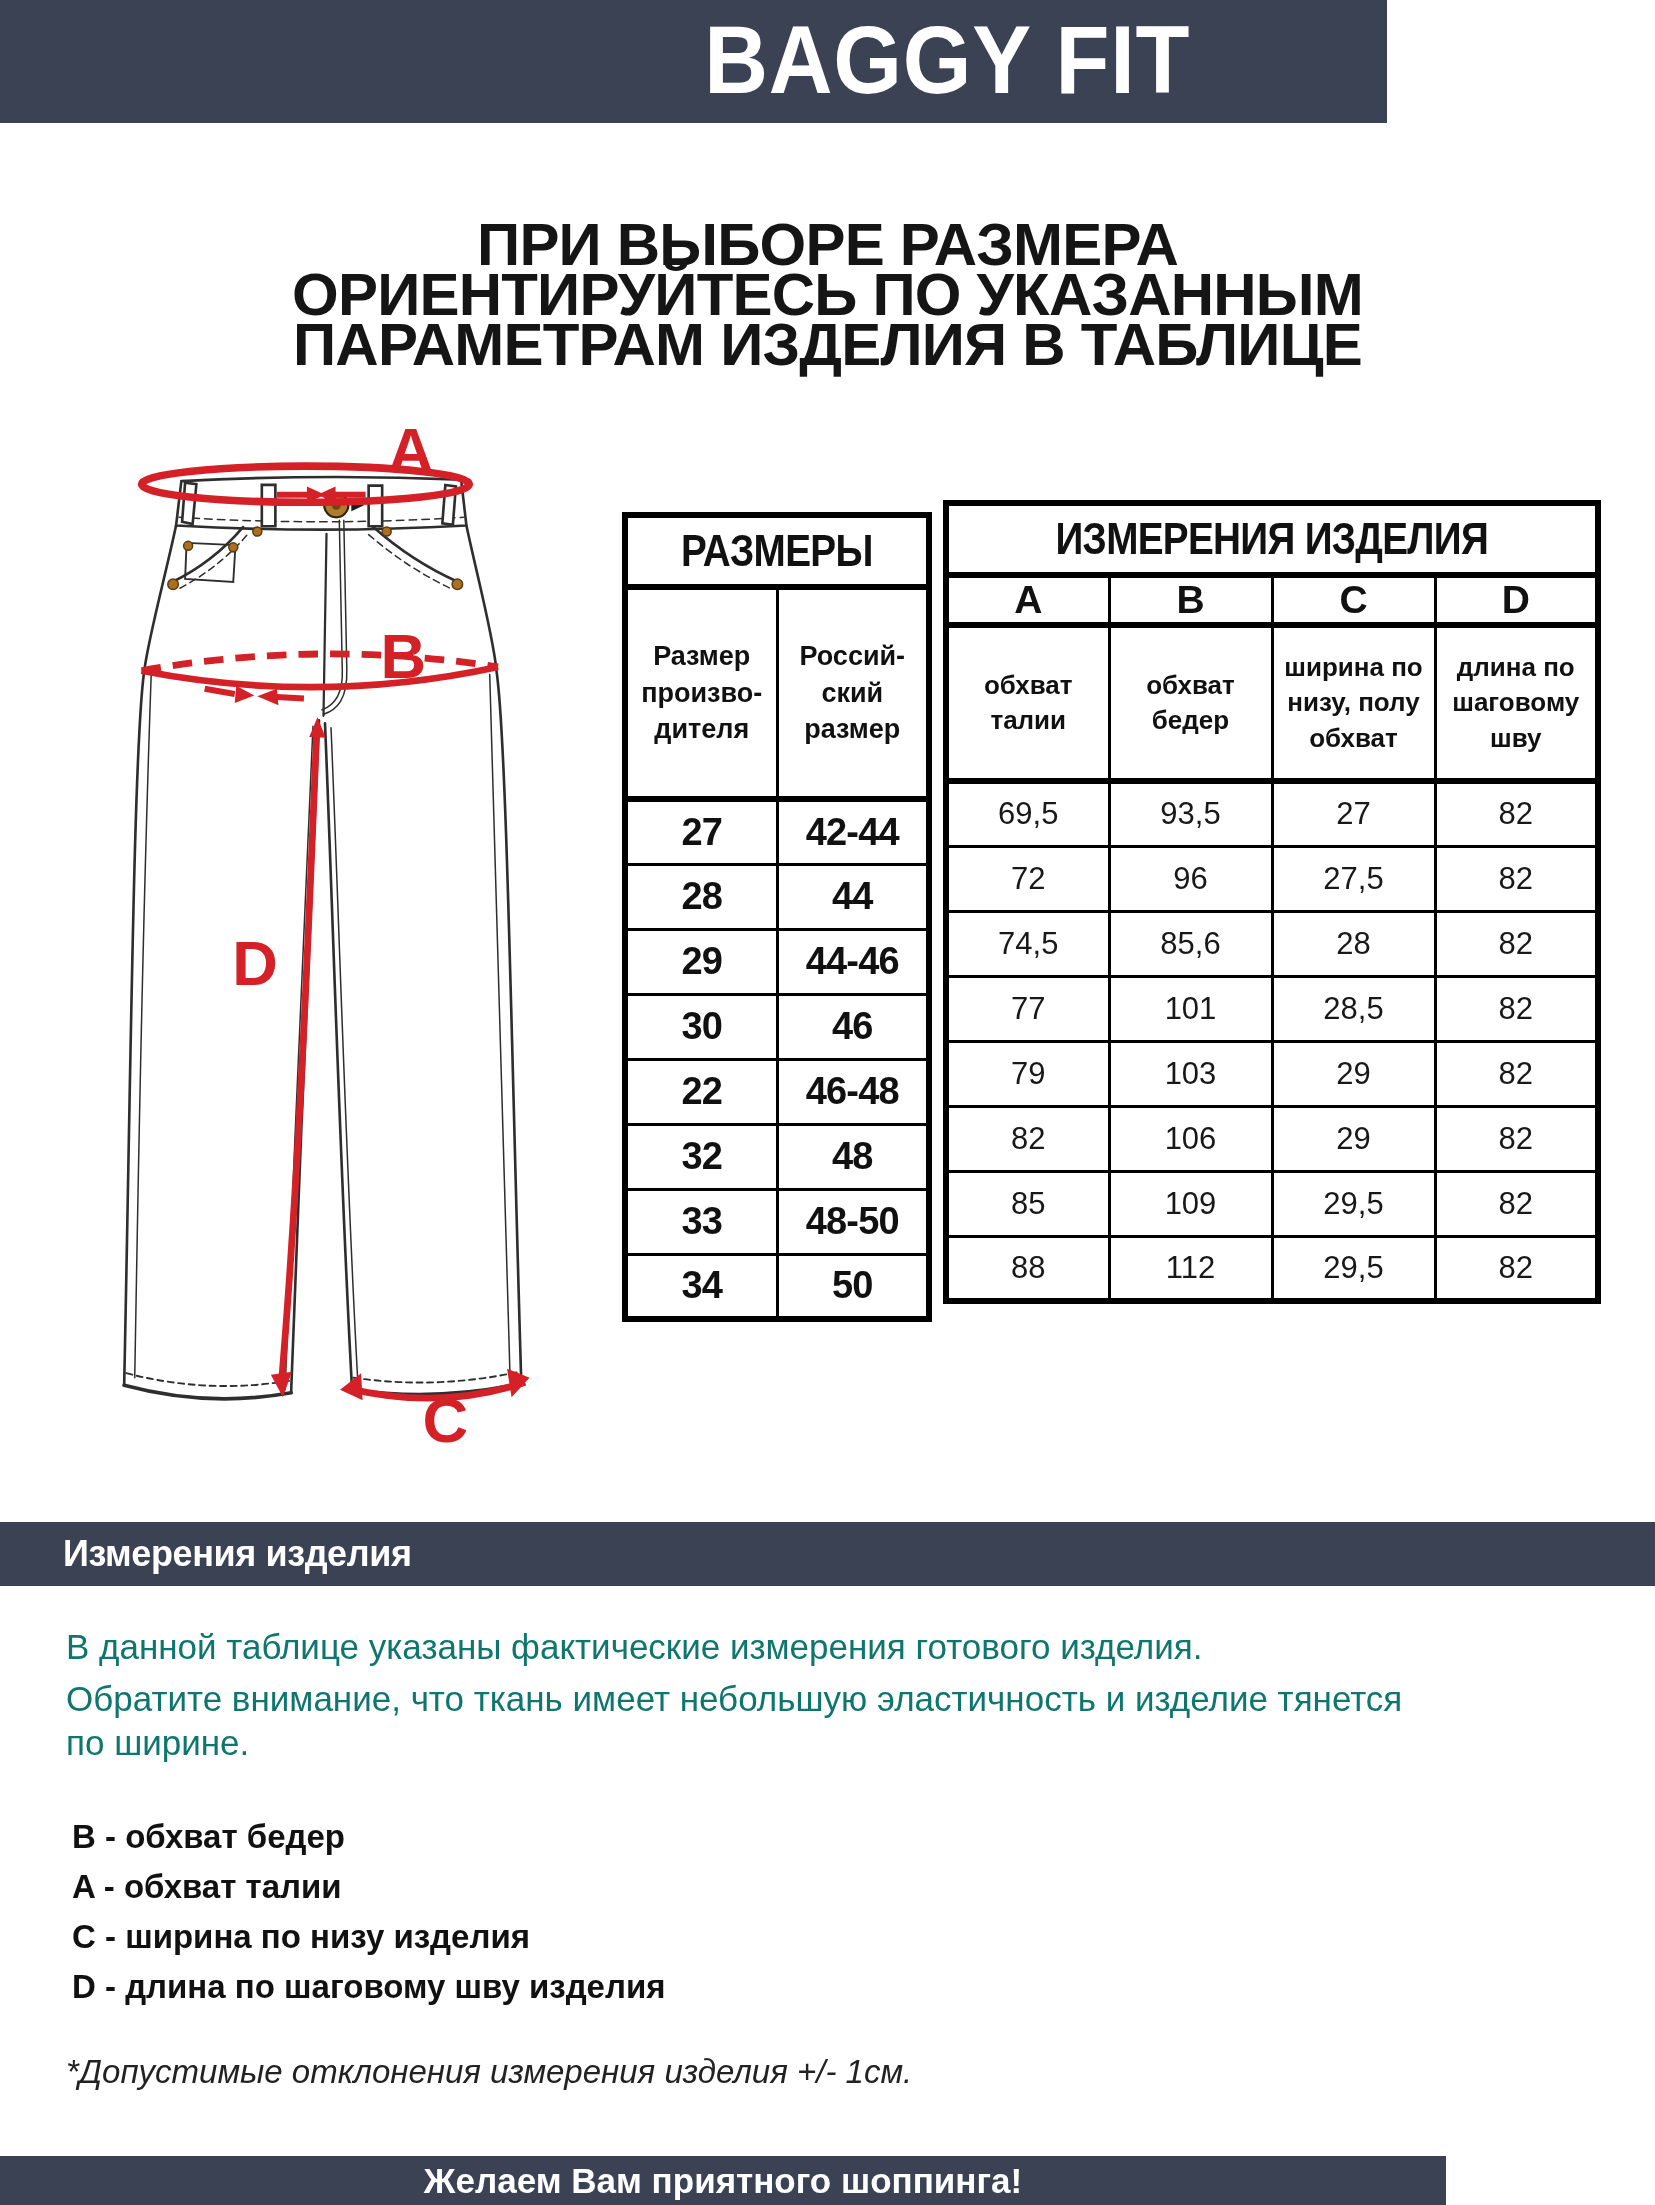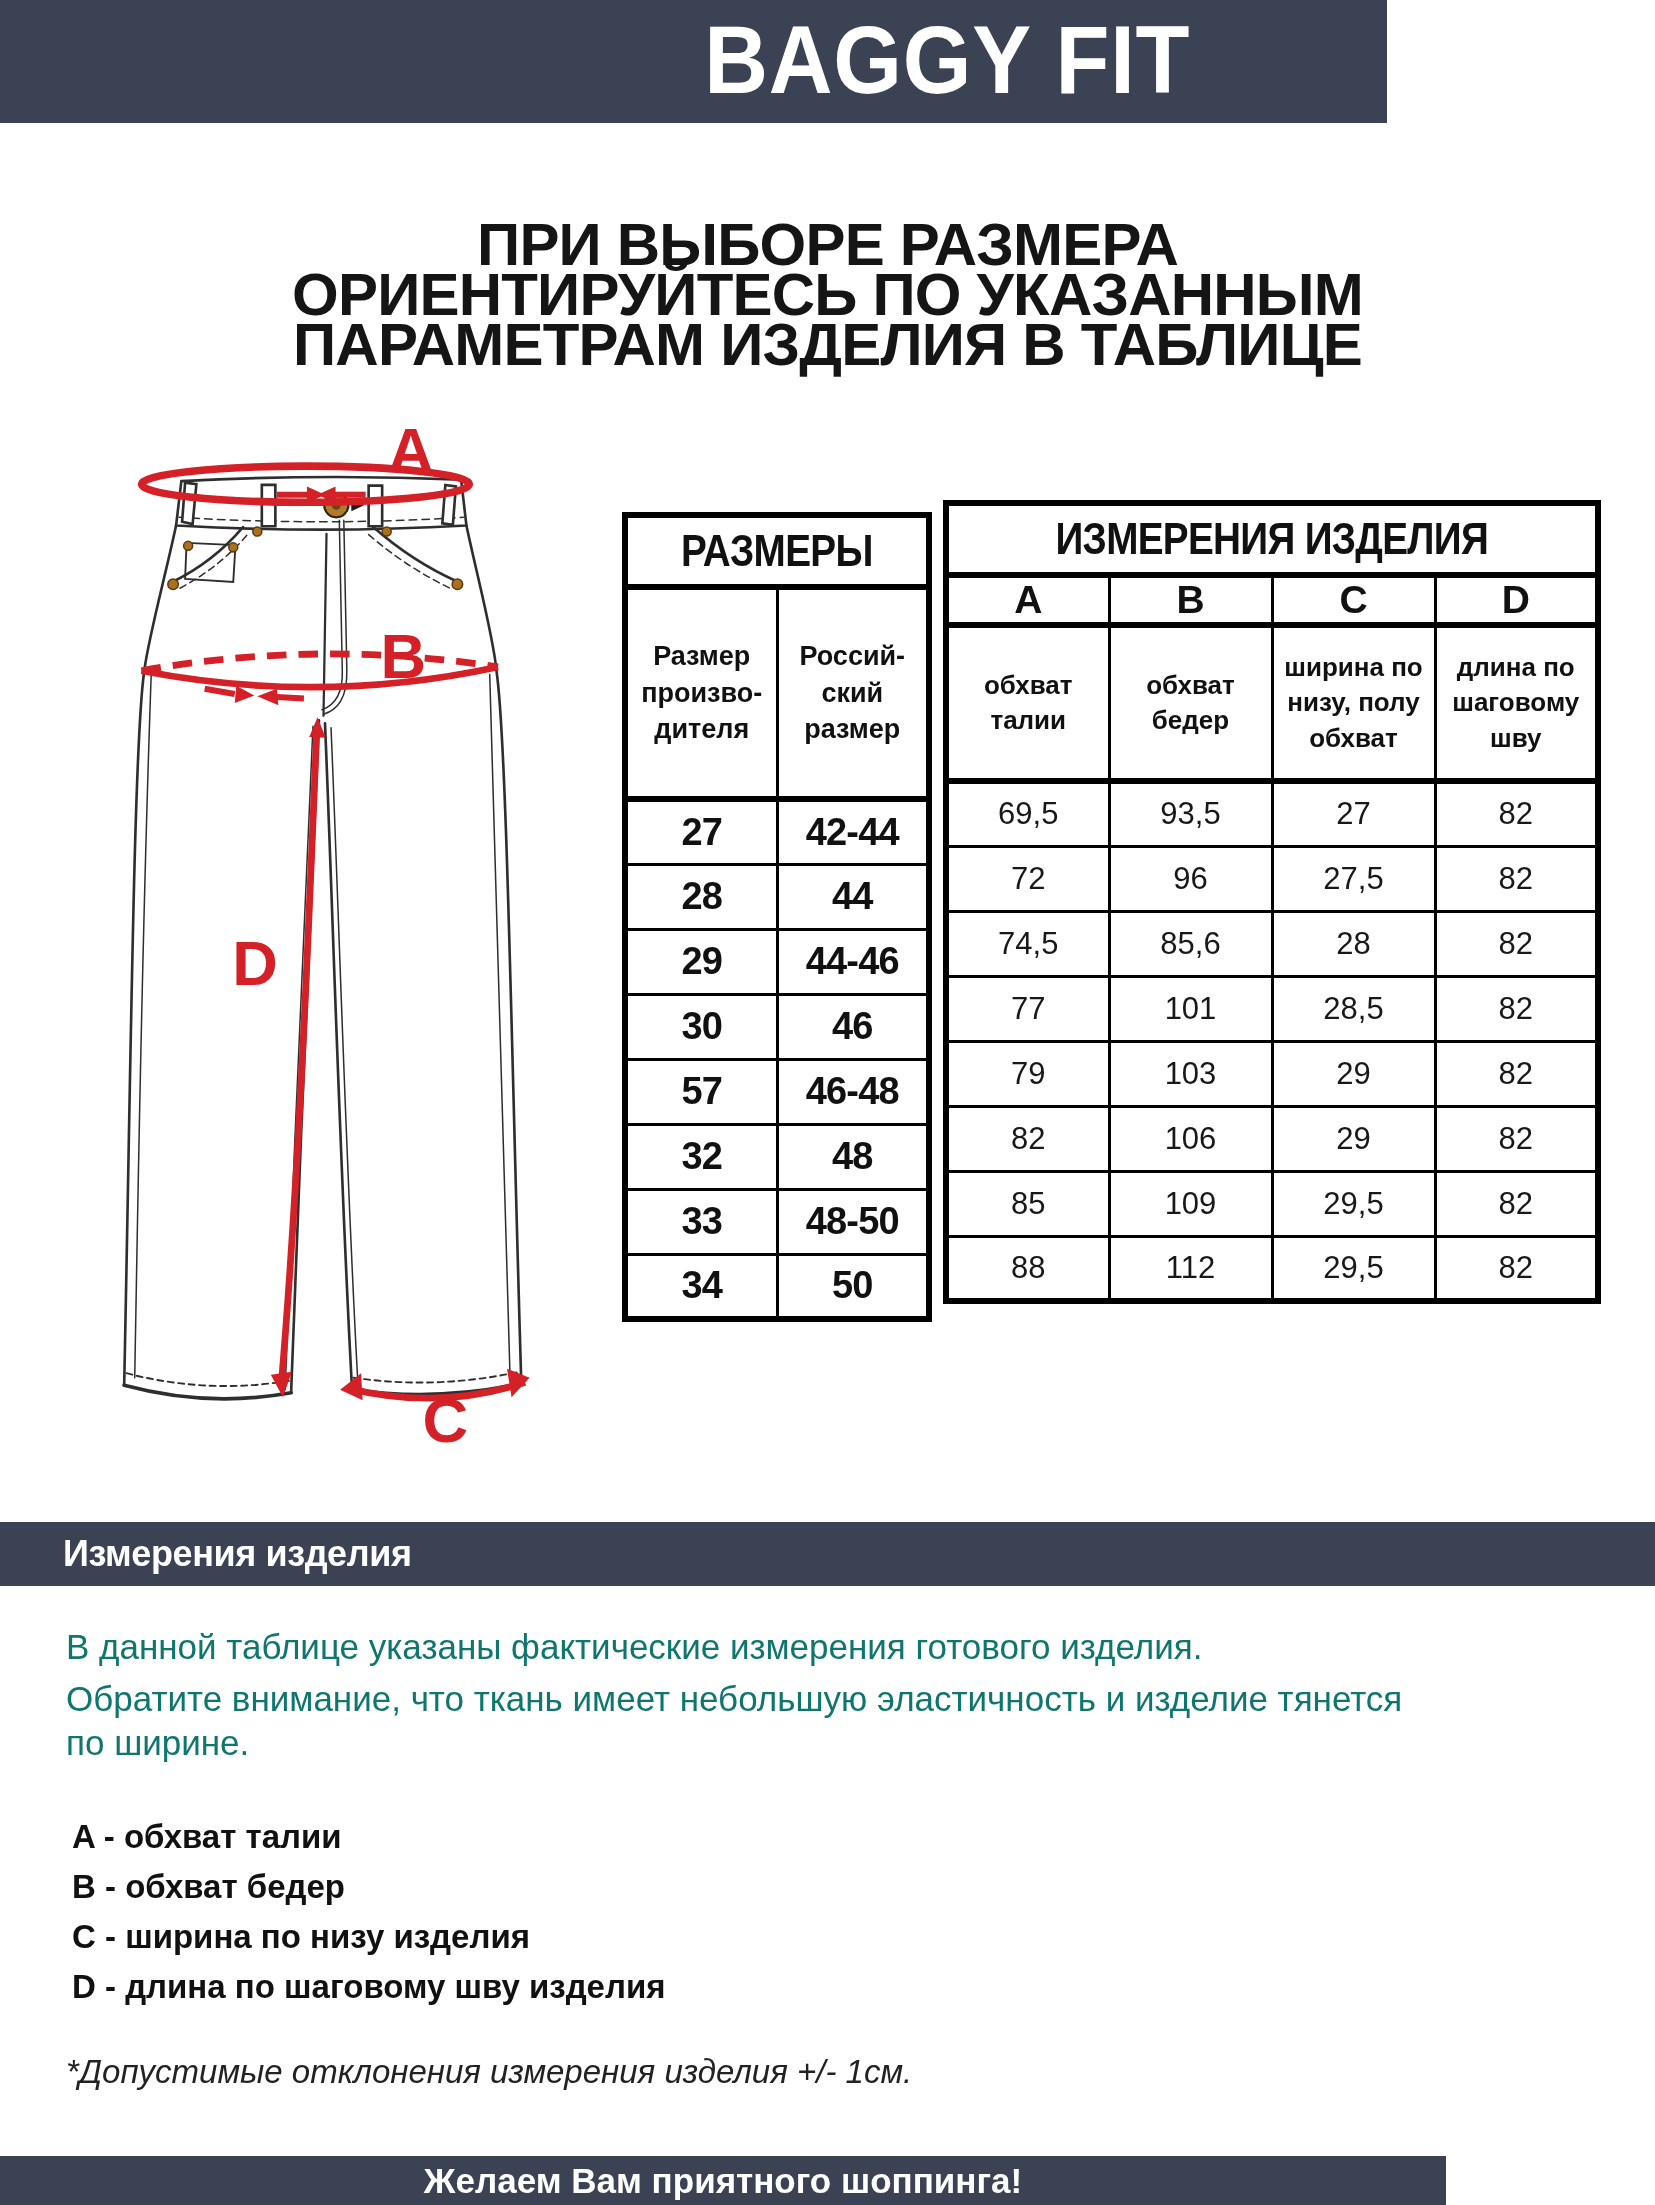--- a/index.html
+++ b/index.html
@@ -193,21 +193,21 @@
   </tr>
   <tr class="r-data">
     <td><span class="num">29</span></td>
     <td><span class="num">44-46</span></td>
   </tr>
   <tr class="r-data">
     <td><span class="num">30</span></td>
     <td><span class="num">46</span></td>
   </tr>
   <tr class="r-data">
-    <td><span class="num">57</span></td>
+    <td><span class="num">22</span></td>
     <td><span class="num">46-48</span></td>
   </tr>
   <tr class="r-data">
     <td><span class="num">32</span></td>
     <td><span class="num">48</span></td>
   </tr>
   <tr class="r-data">
     <td><span class="num">33</span></td>
     <td><span class="num">48-50</span></td>
   </tr>
@@ -292,22 +292,22 @@
 
 <div class="paragraphs">
   <div class="para">В данной таблице указаны фактические измерения готового изделия.</div>
   <div class="para">
     <div>Обратите внимание, что ткань имеет небольшую эластичность и изделие тянется</div>
     <div>по ширине.</div>
   </div>
 </div>
 
 <ul class="legend">
+  <li>B - обхват бедер</li>
   <li>A - обхват талии</li>
-  <li>B - обхват бедер</li>
   <li>C - ширина по низу изделия</li>
   <li>D - длина по шаговому шву изделия</li>
 </ul>
 
 <div class="footnote">*Допустимые отклонения измерения изделия +/- 1см.</div>
 
 <footer class="bottom-bar">
   <span class="bar-label">Желаем Вам приятного шоппинга!</span>
 </footer>
 

